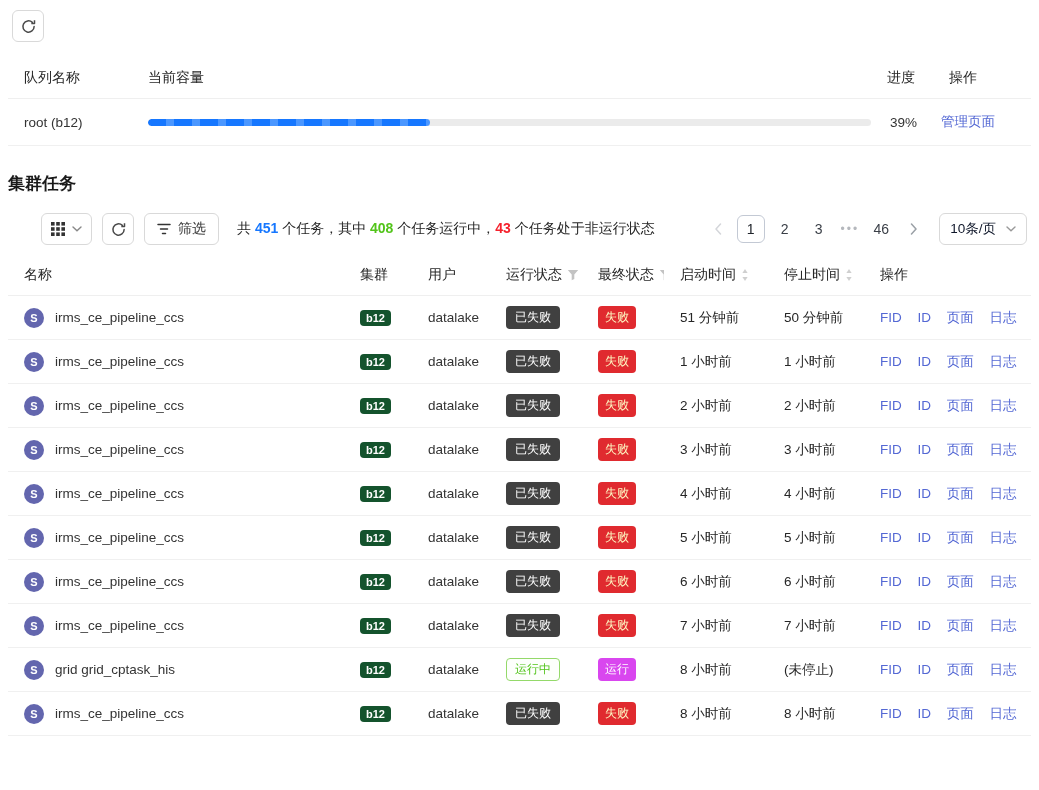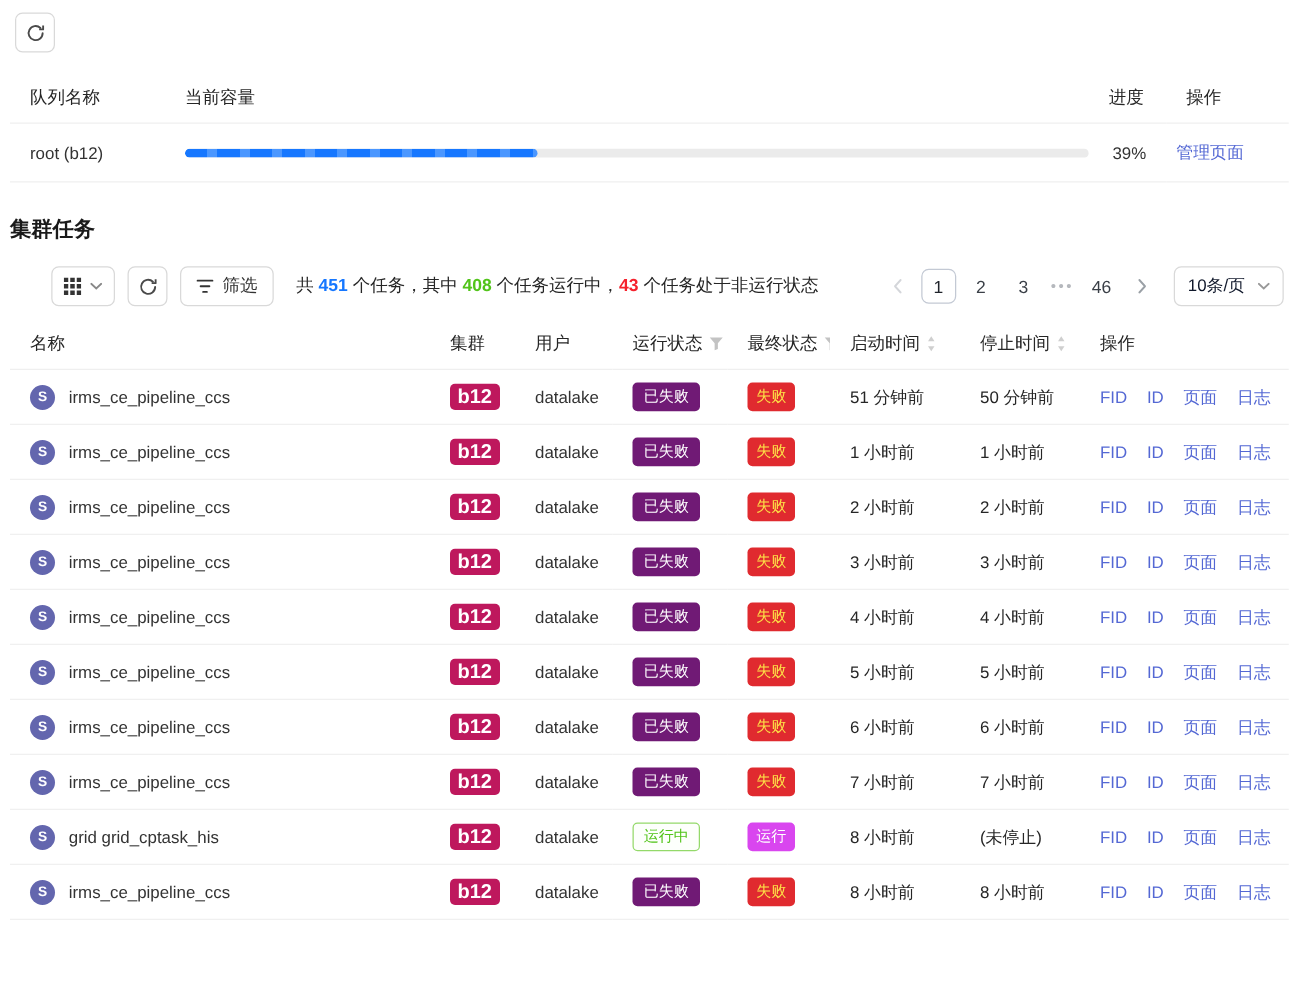--- a/index.html
+++ b/index.html
@@ -113,26 +113,26 @@
   .avatar {
     width:20px; height:20px; border-radius:50%;
     background:#6366ae; color:#fff;
     display:inline-flex; align-items:center; justify-content:center;
     font-size:11px; font-weight:700; margin-right:11px; flex:0 0 auto;
   }
   .cell-name { display:flex; align-items:center; }
   .task-name { color:#333; }
 
   .tag-cluster {
-    background:#be185d; color:#fff; font-size:16px; font-weight:600;
+    background:#14532d; color:#fff; font-size:11px; font-weight:600;
     padding:2px 6px; border-radius:4px;
   }
   .run-tag, .final-tag { display:inline-block; border-radius:4px; font-size:12px; }
-  .state-failed .run-tag   { background:#701a75; color:#fff; padding:3px 9px; }
-  .state-failed .final-tag { background:#e02a2f; color:#fde047; padding:3px 7px; }
+  .state-failed .run-tag   { background:#404040; color:#fff; padding:3px 9px; }
+  .state-failed .final-tag { background:#e02a2f; color:#fef9c3; padding:3px 7px; }
   .state-running .run-tag  { background:#fdfffc; color:#52c41a; border:1px solid #94d96a; padding:2px 8px; }
   .state-running .final-tag{ background:#d946ef; color:#fff; padding:3px 7px; }
 
   .time { font-weight:400; color:#262626; }
   .state-running .stop-time { font-weight:400; }
 
   .sort-icons { display:inline-flex; flex-direction:column; line-height:0; }
   .filter-ic { color:#c3c3c3; display:inline-flex; cursor:pointer; }
 </style>
 </head>

